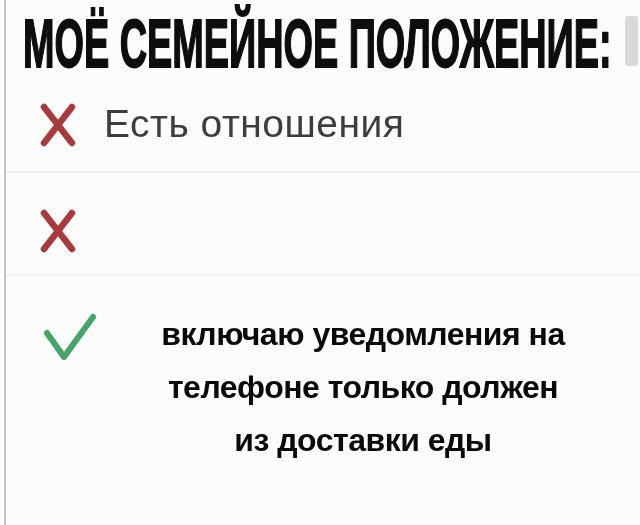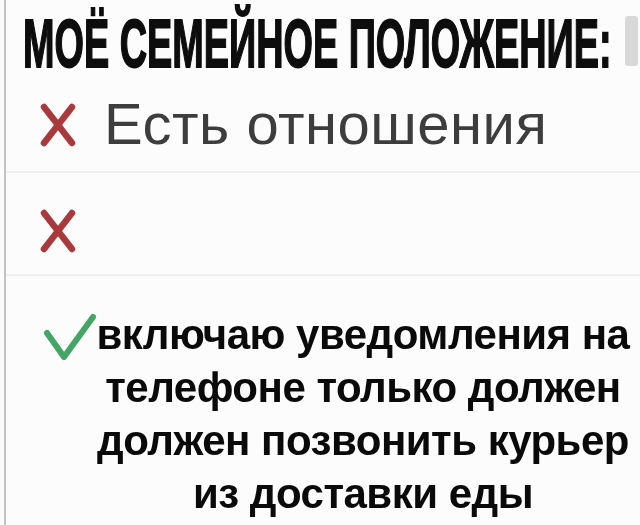--- a/index.html
+++ b/index.html
@@ -63,21 +63,21 @@
   .row {
     position: absolute;
     left: 38px;
     display: flex;
     align-items: center;
     gap: 26px;
   }
   .row-1 { top: 98px; }
   .row-2 { top: 204px; }
   .row-label {
-    font-size: 58px;
+    font-size: 39px;
     line-height: 52px;
     font-weight: 400;
     color: #3d3d3d;
     letter-spacing: 0.5px;
     white-space: nowrap;
   }
   .mark-icon {
     flex: 0 0 auto;
     display: block;
   }
@@ -87,21 +87,21 @@
     top: 310px;
   }
   .row-3-text {
     position: absolute;
     left: 96px;
     top: 308px;
     width: 534px;
     text-align: center;
   }
   .row-3-line {
-    font-size: 42px;
+    font-size: 32px;
     line-height: 53px;
     font-weight: 700;
     color: #0a0a0a;
     letter-spacing: -0.5px;
     white-space: nowrap;
   }
 </style>
 </head>
 <body>
 
@@ -136,17 +136,16 @@
 
   <div class="check-icon-wrap">
     <svg class="mark-icon" width="60" height="56" viewBox="0 0 60 56" fill="none">
       <polyline points="7,23 24,47 53,7" stroke-width="6" stroke-linecap="round" stroke-linejoin="round" stroke="#43a566"></polyline>
     </svg>
   </div>
 
   <div class="row-3-text">
     <div class="row-3-line">включаю уведомления на</div>
     <div class="row-3-line">телефоне только должен</div>
-    <div class="row-3-line">должен позвонить курьер</div>
     <div class="row-3-line">из доставки еды</div>
   </div>
 
 </div>
 
 </body></html>

